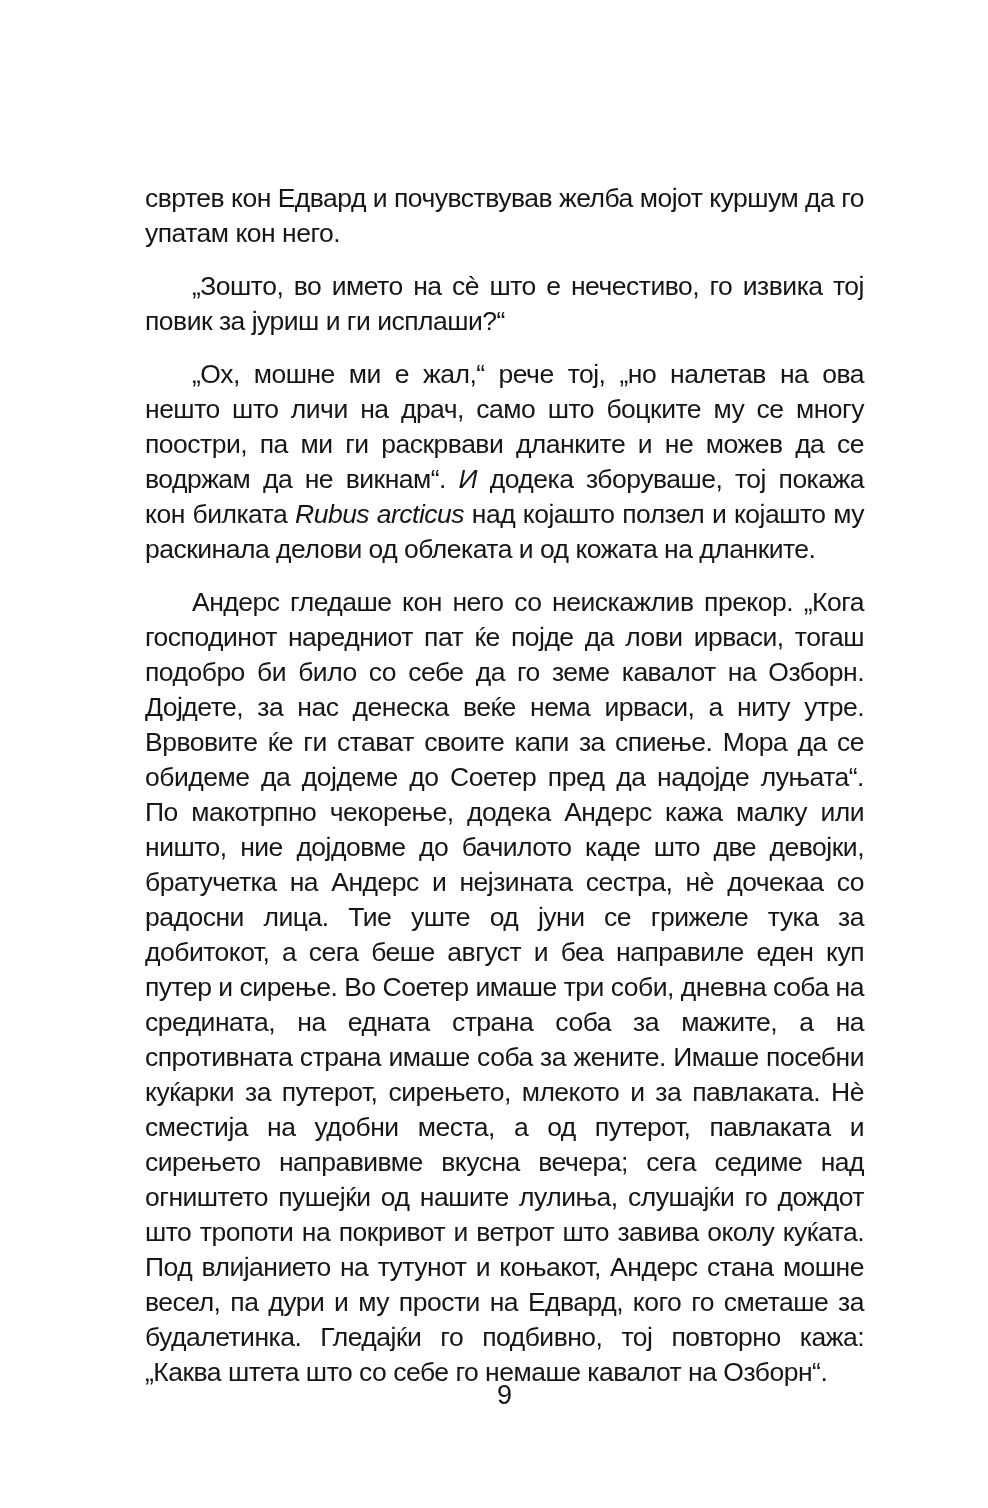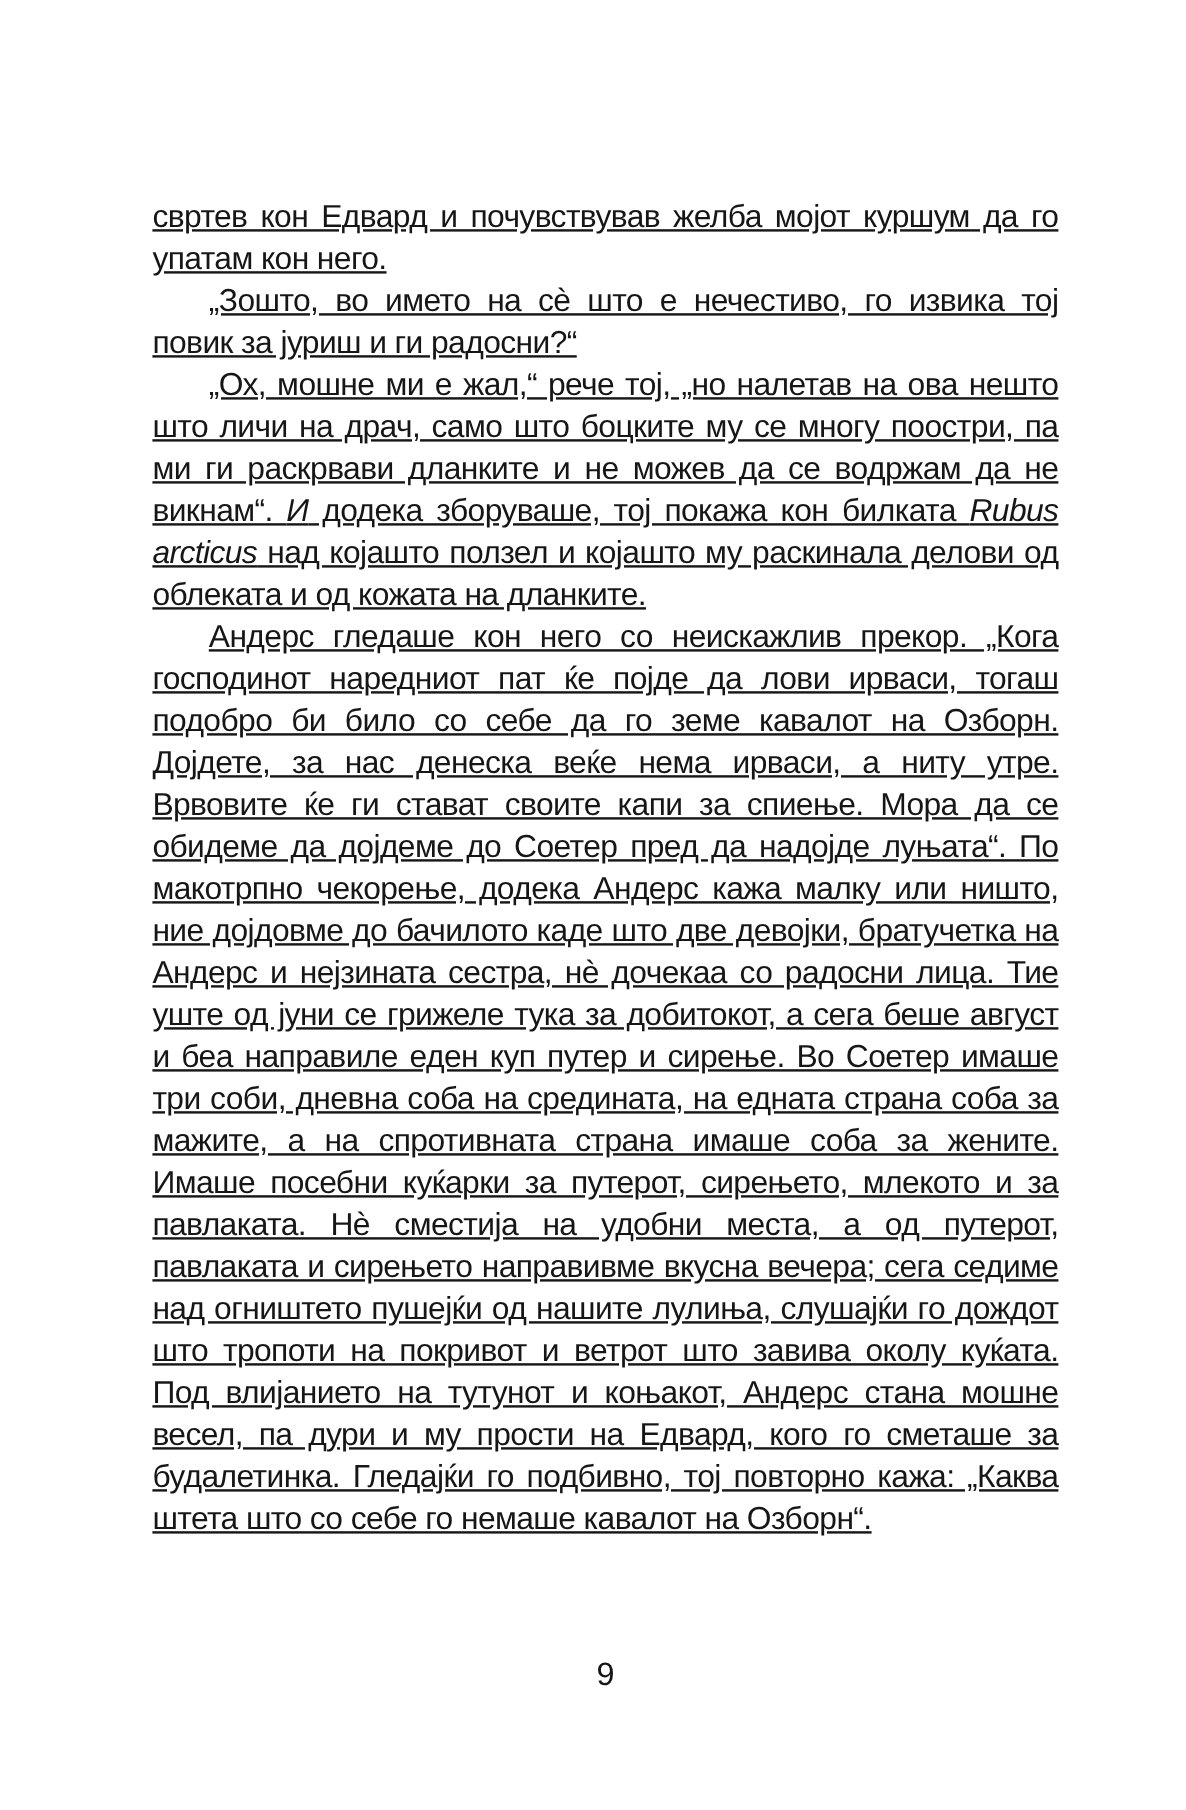--- a/index.html
+++ b/index.html
@@ -20,23 +20,22 @@
     position: absolute;
     left: 127px;
     top: 163px;
     width: 755px;
     font-size: 26.5px;
     line-height: 35px;
     letter-spacing: -0.5px;
     text-align: justify;
   }
   .para {
-    margin: 0;
+    margin: 18px;
     text-indent: 47px;
-    text-decoration: underline;
   }
   .para.no-indent {
     text-indent: 0;
   }
   .italic {
     font-style: italic;
   }
   .page-number {
     position: absolute;
     left: 127px;
@@ -47,18 +46,18 @@
     line-height: 35px;
     color: #161616;
   }
 </style>
 </head>
 <body>
 
 <div class="page">
   <div class="text-block">
     <p class="para no-indent">свртев кон Едвард и почувствував желба мојот куршум да го упатам кон него.</p>
-    <p class="para">„Зошто, во името на сè што е нечестиво, го извика тој повик за јуриш и ги радосни?“</p>
+    <p class="para">„Зошто, во името на сè што е нечестиво, го извика тој повик за јуриш и ги исплаши?“</p>
     <p class="para"><span>„Ох, мошне ми е жал,“ рече тој, „но налетав на ова нешто што личи на драч, само што боцките му се многу поостри, па ми ги раскрвави дланките и не можев да се водржам да не викнам“. </span><span class="italic">И</span><span> додека зборуваше, тој покажа кон билката </span><span class="italic">Rubus arcticus</span><span> над којашто ползел и којашто му раскинала делови од облеката и од кожата на дланките.</span></p>
     <p class="para">Андерс гледаше кон него со неискажлив прекор. „Кога господинот наредниот пат ќе појде да лови ирваси, тогаш подобро би било со себе да го земе кавалот на Озборн. Дојдете, за нас денеска веќе нема ирваси, а ниту утре. Врвовите ќе ги стават своите капи за спиење. Мора да се обидеме да дојдеме до Соетер пред да надојде луњата“. По макотрпно чекорење, додека Андерс кажа малку или ништо, ние дојдовме до бачилото каде што две девојки, братучетка на Андерс и нејзината сестра, нè дочекаа со радосни лица. Тие уште од јуни се грижеле тука за добитокот, а сега беше август и беа направиле еден куп путер и сирење. Во Соетер имаше три соби, дневна соба на средината, на едната страна соба за мажите, а на спротивната страна имаше соба за жените. Имаше посебни куќарки за путерот, сирењето, млекото и за павлаката. Нè сместија на удобни места, а од путерот, павлаката и сирењето направивме вкусна вечера; сега седиме над огништето пушејќи од нашите лулиња, слушајќи го дождот што тропоти на покривот и ветрот што завива околу куќата. Под влијанието на тутунот и коњакот, Андерс стана мошне весел, па дури и му прости на Едвард, кого го сметаше за будалетинка. Гледајќи го подбивно, тој повторно кажа: „Каква штета што со себе го немаше кавалот на Озборн“.</p>
   </div>
   <div class="page-number">9</div>
 </div>
 
 </body></html>

